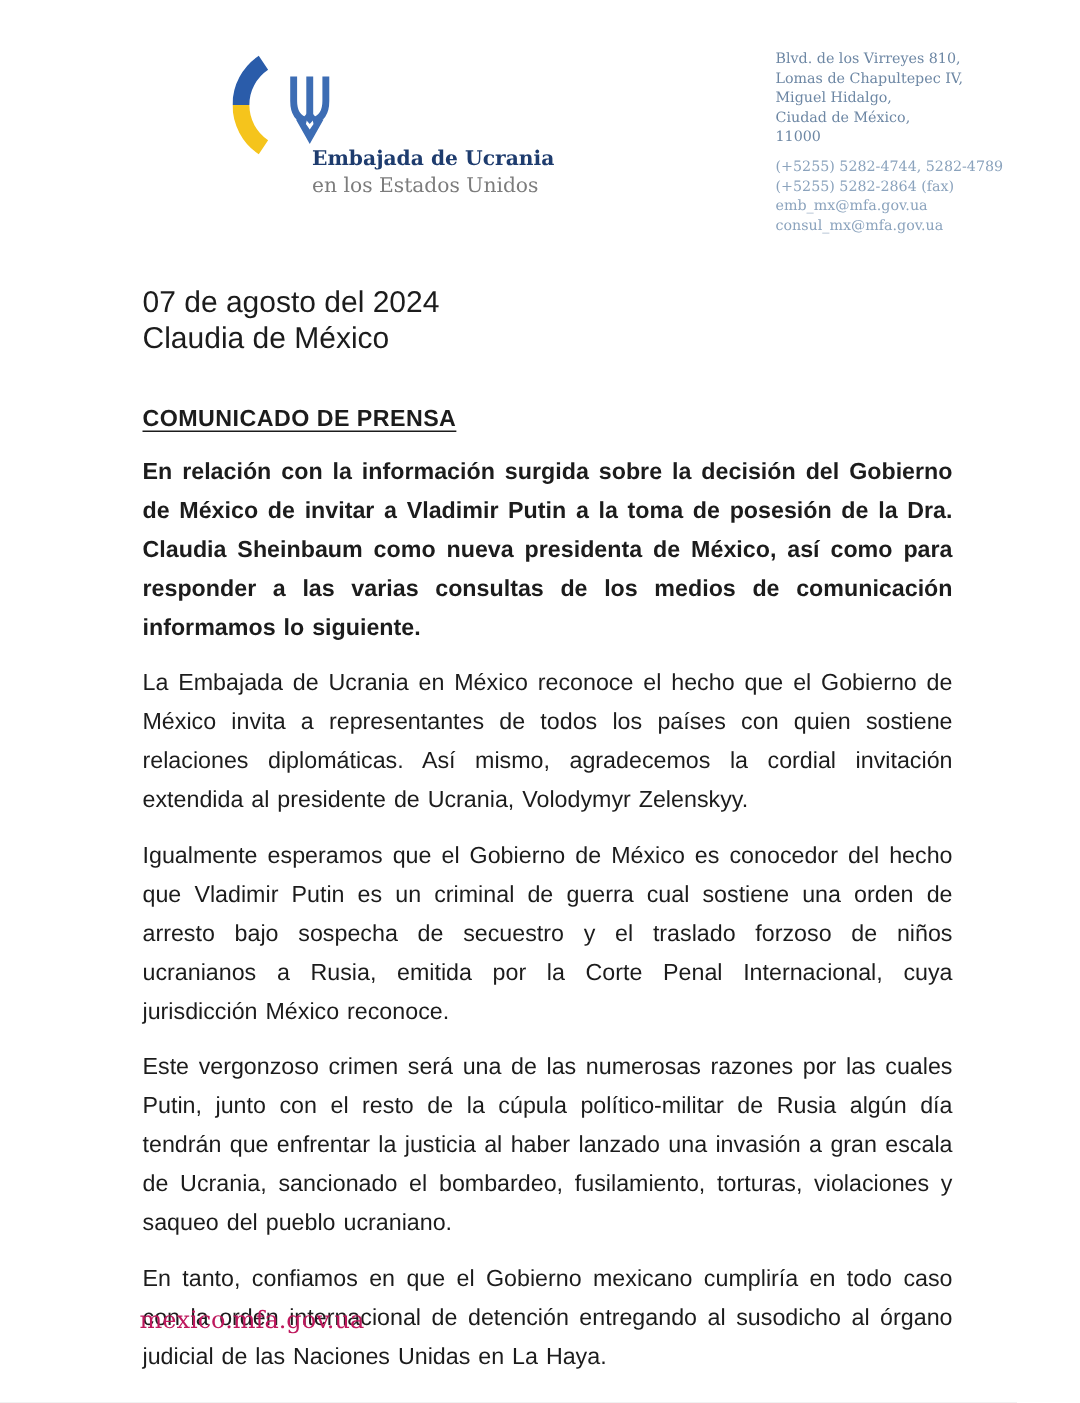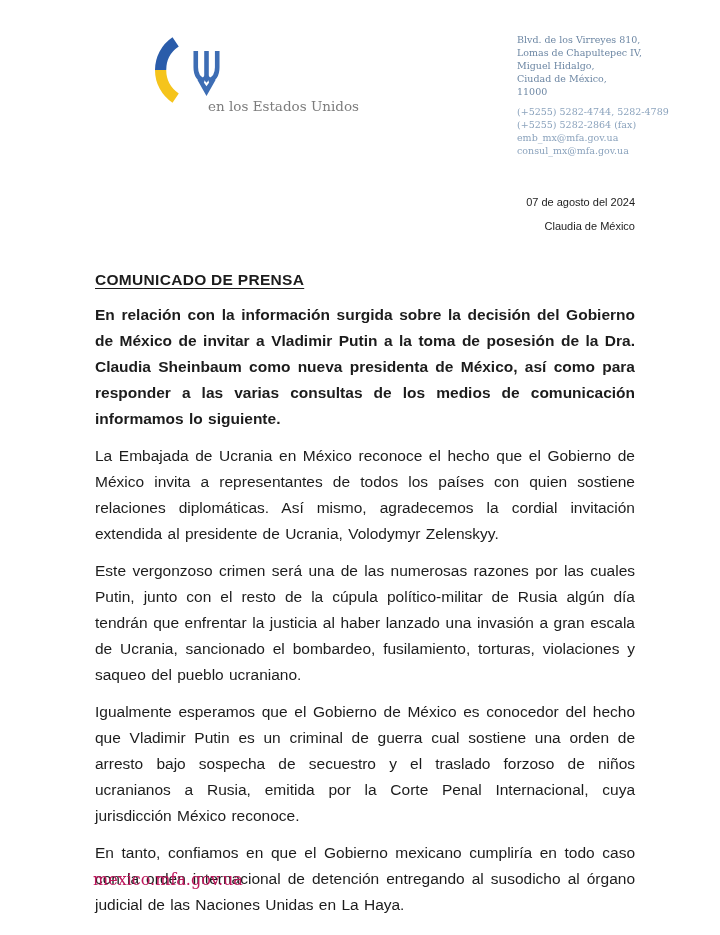--- a/index.html
+++ b/index.html
@@ -52,22 +52,21 @@
     color: #8ba3bd;
   }
 
   
   .content {
     position: absolute;
     left: 95px; right: 85px; top: 190px;
     color: #1c1c1c;
   }
   .dateline {
-    text-align: right;
-    font-size: 11px;
+    font-size: 20px;
     line-height: 24px;
   }
   .doc-title {
     margin-top: 33px;
     text-align: left;
     font-size: 15.5px;
     font-weight: bold;
     letter-spacing: 0.3px;
     text-decoration: underline;
     text-underline-offset: 3px;
@@ -106,20 +105,21 @@
     <g stroke="#3d6db4" stroke-width="9" fill="none">
       <path d="M9 2 V34 Q9 56 26 60"></path>
       <path d="M51 2 V34 Q51 56 34 60"></path>
       <path d="M30 2 V58"></path>
     </g>
     <path d="M12 58 L30 90 L48 58 L39 58 L30 71 L21 58 Z" fill="#3d6db4"></path>
     <path d="M30 46 L38 55 L30 64 L22 55 Z" fill="#3d6db4"></path>
   </svg>
 
   <div class="embassy-name">
+    <div class="title-line">Embajada de Ucrania</div>
     <div>en los Estados Unidos</div>
   </div>
 
   <div class="address-block">
     <div>Blvd. de los Virreyes 810,</div>
     <div>Lomas de Chapultepec IV,</div>
     <div>Miguel Hidalgo,</div>
     <div>Ciudad de México,</div>
     <div>11000</div>
     <div class="contact-block">
@@ -134,21 +134,21 @@
     <div class="dateline">
       <div>07 de agosto del 2024</div>
       <div>Claudia de México</div>
     </div>
 
     <div class="doc-title">COMUNICADO DE PRENSA</div>
 
     <div class="paragraphs">
       <p class="lead">En relación con la información surgida sobre la decisión del Gobierno de México de invitar a Vladimir Putin a la toma de posesión de la Dra. Claudia Sheinbaum como nueva presidenta de México, así como para responder a las varias consultas de los medios de comunicación informamos lo siguiente.</p>
       <p>La Embajada de Ucrania en México reconoce el hecho que el Gobierno de México invita a representantes de todos los países con quien sostiene relaciones diplomáticas. Así mismo, agradecemos la cordial invitación extendida al presidente de Ucrania, Volodymyr Zelenskyy.</p>
+      <p>Igualmente esperamos que el Gobierno de México es conocedor del hecho que Vladimir Putin es un criminal de guerra cual sostiene una orden de arresto bajo sospecha de secuestro y el traslado forzoso de niños ucranianos a Rusia, emitida por la Corte Penal Internacional, cuya jurisdicción México reconoce.</p>
       <p>Este vergonzoso crimen será una de las numerosas razones por las cuales Putin, junto con el resto de la cúpula político-militar de Rusia algún día tendrán que enfrentar la justicia al haber lanzado una invasión a gran escala de Ucrania, sancionado el bombardeo, fusilamiento, torturas, violaciones y saqueo del pueblo ucraniano.</p>
-      <p>Igualmente esperamos que el Gobierno de México es conocedor del hecho que Vladimir Putin es un criminal de guerra cual sostiene una orden de arresto bajo sospecha de secuestro y el traslado forzoso de niños ucranianos a Rusia, emitida por la Corte Penal Internacional, cuya jurisdicción México reconoce.</p>
       <p>En tanto, confiamos en que el Gobierno mexicano cumpliría en todo caso con la orden internacional de detención entregando al susodicho al órgano judicial de las Naciones Unidas en La Haya.</p>
     </div>
   </div>
 
   <div class="site-footer">mexico.mfa.gov.ua</div>
 
 </div>
 
 </body></html>

